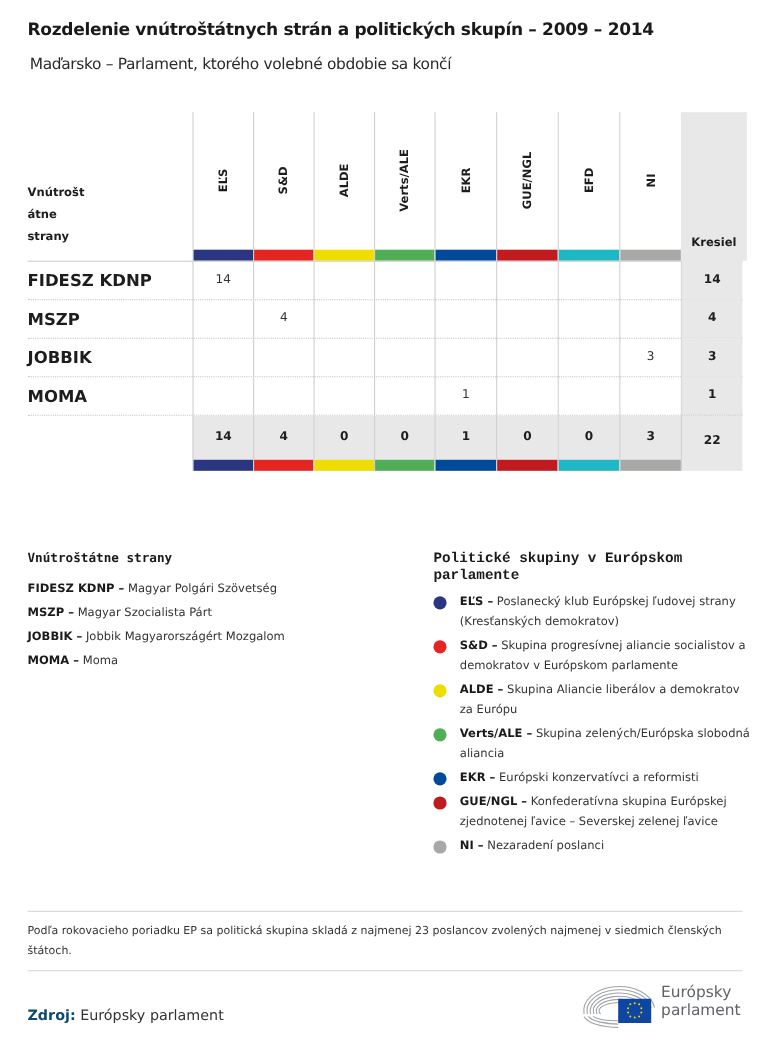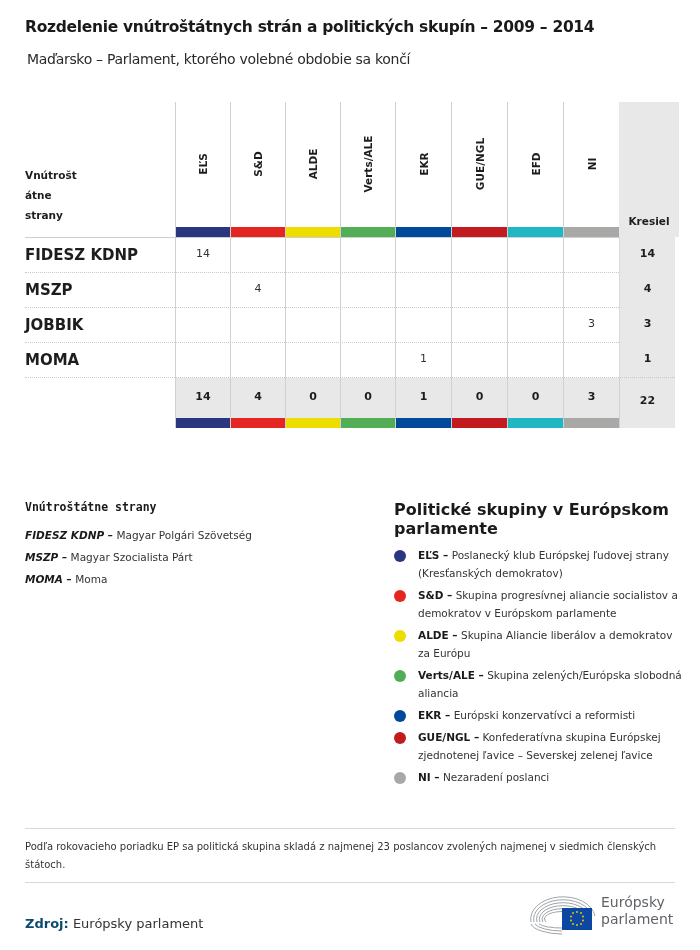--- a/index.html
+++ b/index.html
@@ -28,24 +28,24 @@
   .totals { position: relative; height: 50px; border-top: 1px dotted #c8c8c8; }
   .tcell { position: absolute; top: 0; height: 50px; background: #e8e8e8; border-left: 1px solid #d0d0d0; text-align: center; font-size: 11px; font-weight: bold; }
   .tcell .v { display: block; line-height: 38px; }
   .tcell .bar { position: absolute; left: 0; right: 0; bottom: 0; height: 10px; }
   .tcell.k .v { line-height: 46px; }
 
   
   .leg-left { position: absolute; left: 25px; top: 500px; width: 340px; }
   .leg-left h3 { font-family: "DejaVu Sans Mono", monospace; font-size: 11.5px; font-weight: bold; margin-bottom: 10px; color: #1a1a1a; }
   .leg-left .item { font-size: 10.5px; line-height: 22px; color: #333; }
-  .leg-left .item b { color: #1a1a1a; font-style: italic; }
+  .leg-left .item b { color: #1a1a1a; }
 
   .leg-right { position: absolute; left: 394px; top: 500px; width: 290px; }
-  .leg-right h3 { font-size: 16px; font-weight: bold; margin-bottom: 8px; color: #1a1a1a; }
+  .leg-right h3 { font-size: 13px; font-weight: bold; margin-bottom: 8px; color: #1a1a1a; font-family: Liberation Mono, monospace; }
   .leg-right .gitem { position: relative; padding-left: 24px; font-size: 10.5px; line-height: 18px; color: #333; margin-bottom: 4px; }
   .leg-right .gitem b { color: #1a1a1a; }
   .dot { position: absolute; left: 0; top: 4px; width: 12px; height: 12px; border-radius: 50%; }
 
   .note-line1 { position: absolute; left: 25px; top: 828px; width: 650px; border-top: 1px solid #d8d8d8; }
   .note { position: absolute; left: 25px; top: 838px; width: 640px; font-size: 10px; line-height: 18px; color: #333; }
   .note-line2 { position: absolute; left: 25px; top: 882px; width: 650px; border-top: 1px solid #d8d8d8; }
 
   .source { position: absolute; left: 25px; top: 916px; font-size: 13px; color: #333; }
   .source b { color: #0c4a6e; }
@@ -191,20 +191,21 @@
         <span class="v">22</span>
       </div>
     </div>
 </div>
 
 <div class="leg-left">
   <h3>Vnútroštátne strany</h3>
   <div id="nat-items">
       <div class="item"><b>FIDESZ KDNP –</b> <span>Magyar Polgári Szövetség</span></div>
       <div class="item"><b>MSZP –</b> <span>Magyar Szocialista Párt</span></div>
+      <div class="item"><b>JOBBIK –</b> <span>Jobbik Magyarországért Mozgalom</span></div>
       <div class="item"><b>MOMA –</b> <span>Moma</span></div>
     </div>
 </div>
 
 <div class="leg-right">
   <h3>Politické skupiny v Európskom parlamente</h3>
   <div id="grp-items">
       <div class="gitem"><span class="dot" style="background:#2a3680"></span><b>EĽS –</b> <span>Poslanecký klub Európskej ľudovej strany (Kresťanských demokratov)</span></div>
       <div class="gitem"><span class="dot" style="background:#e52521"></span><b>S&amp;D –</b> <span>Skupina progresívnej aliancie socialistov a demokratov v Európskom parlamente</span></div>
       <div class="gitem"><span class="dot" style="background:#eedd00"></span><b>ALDE –</b> <span>Skupina Aliancie liberálov a demokratov za Európu</span></div>

